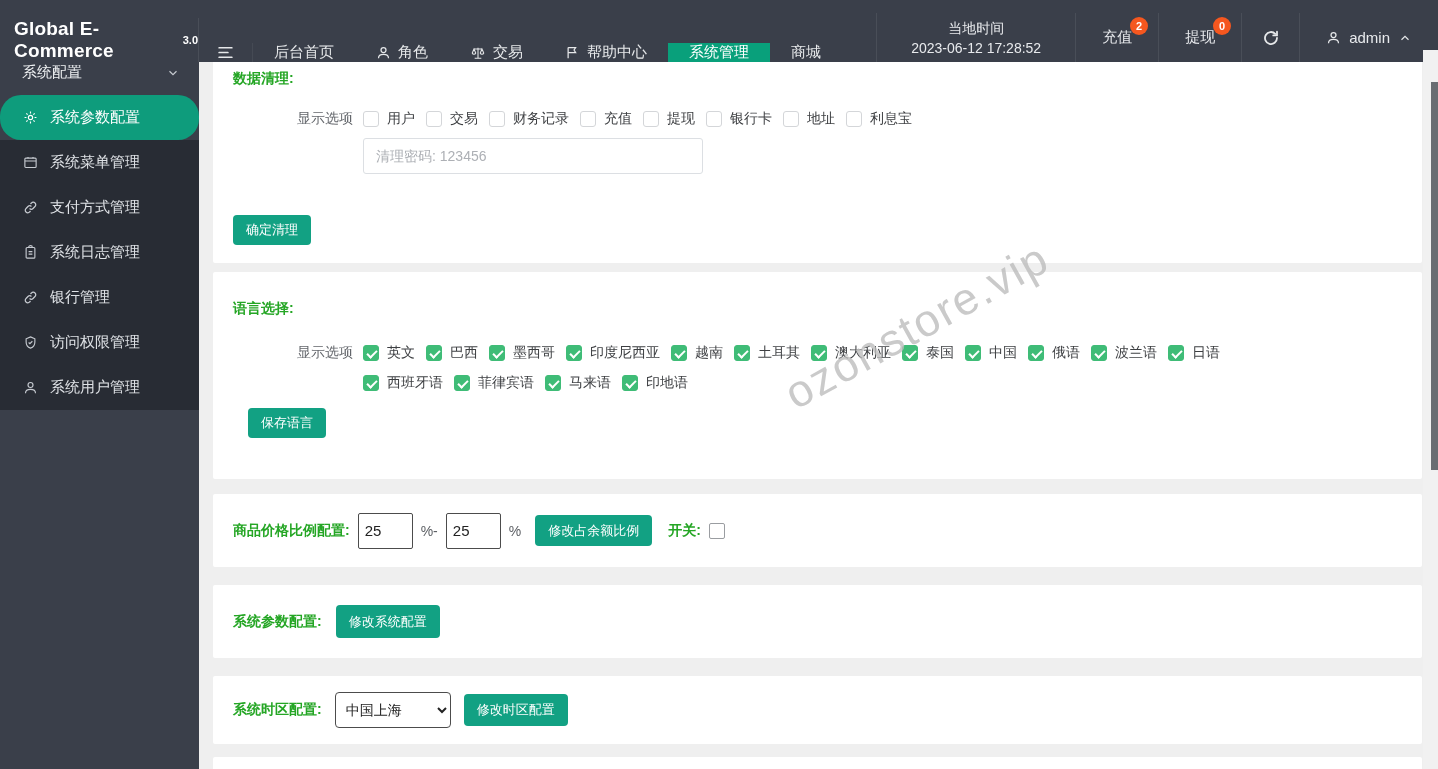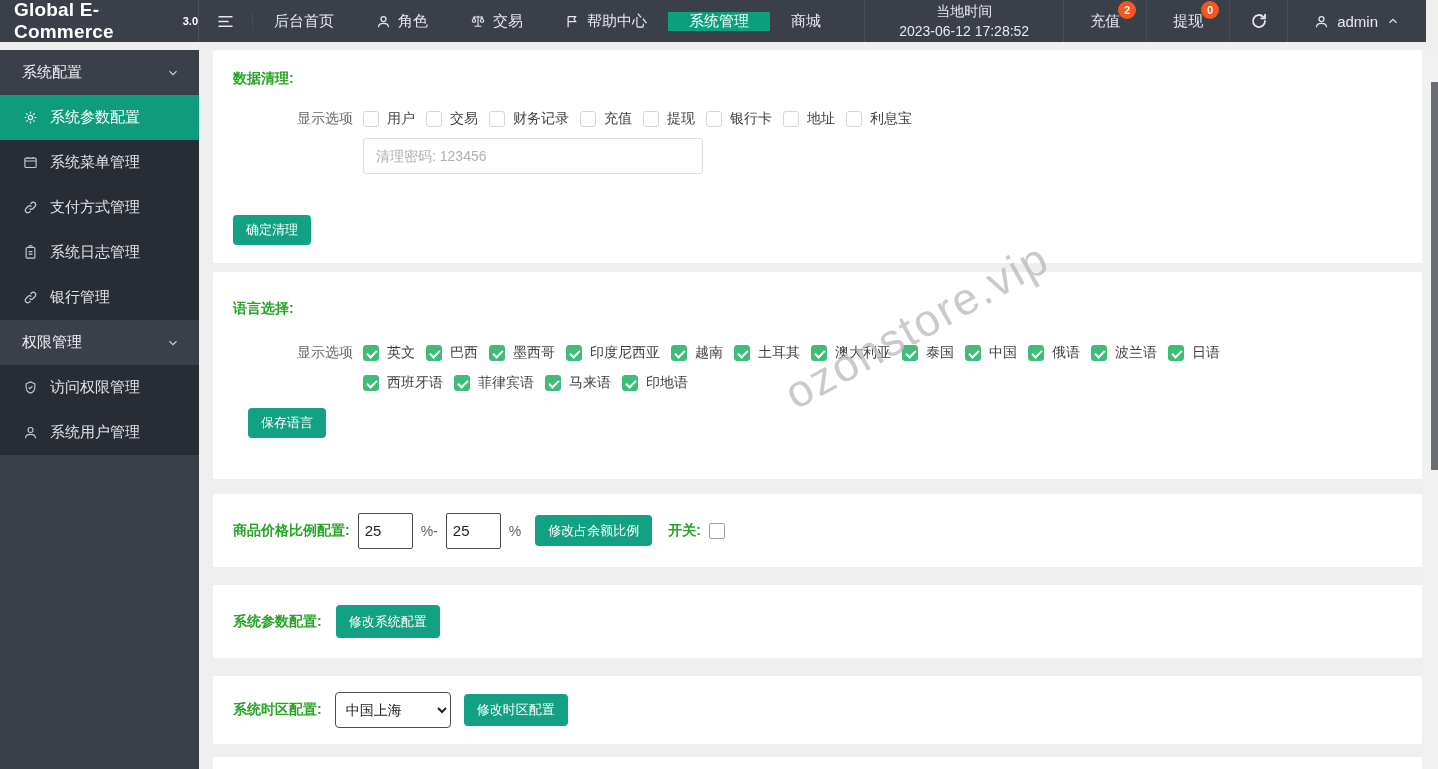--- a/index.html
+++ b/index.html
@@ -3,22 +3,22 @@
 <meta charset="utf-8">
 <style>
   * { box-sizing: border-box; margin: 0; padding: 0; }
   html,body { width:1438px; height:769px; overflow:hidden; }
   body {
     font-family: "Liberation Sans", "DejaVu Sans", sans-serif;
     background:#efefef; position:relative; font-size:14px; color:#333;
   }
   
   .navbar {
-    position:absolute; top:0; left:0; right:12px; height:42px;
-    background:#3a3f4a; display:flex; align-items:center; color:#e8eaed; z-index:10;
+    position:absolute; top:0; left:0; right:0; height:62px;
+    background:#3a3f4a; display:flex; align-items:flex-end; color:#e8eaed; z-index:10;
   }
   .logo {
     width:199px; display:flex; align-items:center; padding-left:14px;
     border-right:1px solid rgba(255,255,255,0.08); color:#fff; flex:none;
   }
   .logo .t { font-size:19px; font-weight:bold; letter-spacing:0.2px; }
   .logo sup { font-size:11px; font-weight:bold; margin-left:3px; }
   .nav-burger {
     width:54px; display:flex; align-items:center; justify-content:center; cursor:pointer;
     border-right:1px solid rgba(255,255,255,0.06);
@@ -58,21 +58,21 @@
     position:absolute; top:50px; left:0; bottom:0; width:199px; background:#3a3f4a;
     color:#dfe2e6; z-index:5;
   }
   .side-item {
     height:45px; display:flex; align-items:center; padding:0 18px 0 22px; gap:11px;
     font-size:15px; cursor:pointer; white-space:nowrap;
   }
   .side-item .grow { flex:1; }
   .side-item.header { background:#3a3f4a; color:#eef0f2; }
   .side-item.sub { background:#282c34; }
-  .side-item.active { background:#0e9c7c; color:#fff; }
+  .side-item.active { background:#0e9c7c; color:#fff;border-radius:21px; }
   .side-item .icon { width:17px; color:#c7cbd1; }
   .side-item.active .icon { color:#fff; }
   
   .main {
     position:absolute; top:50px; left:199px; right:0; bottom:0;
     background:#efefef; padding:0 16px 0 14px; overflow:hidden;
   }
   .card { background:#fff; border-radius:2px; position:relative; }
   .card-title { color:#25a625; font-weight:bold; font-size:14px; }
   .opt-row { display:flex; align-items:center; margin-left:64px; }
@@ -257,28 +257,20 @@
     <span>系统日志管理</span>
   </div>
   <div class="side-item sub">
     <span class="icon">
       <svg width="15" height="15" viewBox="0 0 24 24" fill="none" stroke="currentColor" stroke-width="2">
           <path d="M10.5 13.5a4 4 0 0 0 5.6 0l3-3a4 4 0 1 0-5.7-5.6L12 6.3"></path>
           <path d="M13.5 10.5a4 4 0 0 0-5.6 0l-3 3a4 4 0 1 0 5.7 5.6L12 17.7"></path>
         </svg>
     </span>
     <span>银行管理</span>
-  </div>
-  <div class="side-item header">
-    <span class="grow">权限管理</span>
-    <span class="icon">
-      <svg width="14" height="14" viewBox="0 0 24 24" fill="none" stroke="#c7cbd1" stroke-width="2">
-          <path d="M6 9l6 6 6-6"></path>
-        </svg>
-    </span>
   </div>
   <div class="side-item sub">
     <span class="icon">
       <svg width="15" height="15" viewBox="0 0 24 24" fill="none" stroke="currentColor" stroke-width="1.8">
           <path d="M12 3l7 3v5c0 4.6-3 8.6-7 10-4-1.4-7-5.4-7-10V6l7-3z"></path>
           <path d="M9 12l2 2 4-4"></path>
         </svg>
     </span>
     <span>访问权限管理</span>
   </div>

